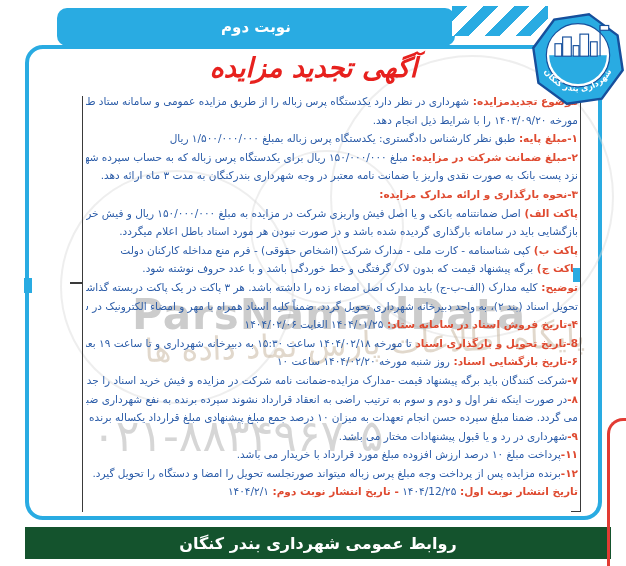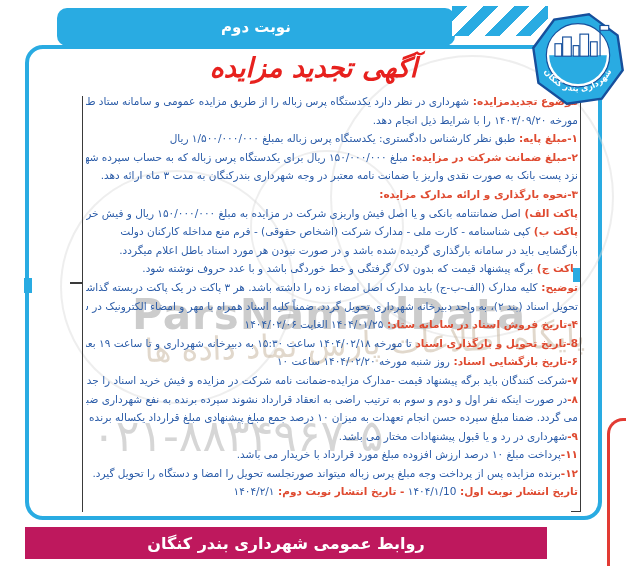--- a/index.html
+++ b/index.html
@@ -32,21 +32,21 @@
   .wm-latin{position:absolute;left:132px;top:290px;font-size:42px;font-weight:bold;color:#9a9a9a;
             opacity:.5;z-index:2;letter-spacing:1px;}
   .wm-fa{position:absolute;left:55px;top:326px;width:530px;font-size:32px;color:#c5b29a;opacity:.5;
          z-index:2;direction:rtl;white-space:nowrap;transform:rotate(-2deg);}
   .wm-phone{position:absolute;left:92px;top:410px;font-size:44px;font-weight:normal;color:#9a9a9a;
             opacity:.4;z-index:2;direction:ltr;letter-spacing:2px;}
   
   .mark{position:absolute;background:#3a3a3a;z-index:3;}
   .nub{position:absolute;background:#29abe2;z-index:3;}
   
-  .footbar{position:absolute;left:25px;top:527px;width:522px;height:32px;background:#be185d;
+  .footbar{position:absolute;left:25px;top:527px;width:586px;height:32px;background:#14532d;
            display:flex;align-items:center;justify-content:center;z-index:3;}
   .footbar span{color:#fff;font-weight:bold;font-size:16px;direction:rtl;}
   
   .redfrag{position:absolute;left:607px;top:418px;width:30px;height:155px;
            border-left:3px solid #e23b33;border-top:3px solid #e23b33;
            border-top-left-radius:16px;z-index:3;}
 </style>
 </head>
 <body>
 
@@ -89,35 +89,35 @@
   <div class="title">آگهی تجدید مزایده</div>
 
   <div class="body">
       <div class="line j"><span class="red">موضوع تجدیدمزایده: </span><span class="blue">شهرداری در نظر دارد یکدستگاه پرس زباله را از طریق مزایده عمومی و سامانه ستاد طبق مجوز شماره ۱۶۷</span></div>
       <div class="line"><span class="blue">مورخه ۱۴۰۳/۰۹/۲۰ را با شرایط ذیل انجام دهد.</span></div>
       <div class="line"><span class="red">۱-مبلغ پایه: </span><span class="blue">طبق نظر کارشناس دادگستری: یکدستگاه پرس زباله بمبلغ ۱/۵۰۰/۰۰۰/۰۰۰ ریال</span></div>
       <div class="line j"><span class="red">۲-مبلغ ضمانت شرکت در مزایده: </span><span class="blue">مبلغ ۱۵۰/۰۰۰/۰۰۰ ریال برای یکدستگاه پرس زباله که به حساب سپرده شهرداری به شماره ۵۷۰۲۱۰۰۰۰۰۰۱۰۰۰۱۹۸۰۰۴۰۹۴</span></div>
       <div class="line"><span class="blue">نزد پست بانک به صورت نقدی واریز یا ضمانت نامه معتبر در وجه شهرداری بندرکنگان به مدت ۳ ماه ارائه دهد.</span></div>
       <div class="line"><span class="red">۳-نحوه بارگذاری و ارائه مدارک مزایده:</span></div>
       <div class="line j"><span class="red">پاکت الف) </span><span class="blue">اصل ضمانتنامه بانکی و یا اصل فیش واریزی شرکت در مزایده به مبلغ ۱۵۰/۰۰۰/۰۰۰ ریال و فیش خرید اسناد به مبلغ ۲۰/۰۰۰/۰۰۰ ریال که در روز</span></div>
+      <div class="line"><span class="blue">بازگشایی باید در سامانه بارگذاری گردیده شده باشد و در صورت نبودن هر مورد اسناد باطل اعلام میگردد.</span></div>
       <div class="line"><span class="red">پاکت ب) </span><span class="blue">کپی شناسنامه - کارت ملی - مدارک شرکت (اشخاص حقوقی) - فرم منع مداخله کارکنان دولت</span></div>
-      <div class="line"><span class="blue">بازگشایی باید در سامانه بارگذاری گردیده شده باشد و در صورت نبودن هر مورد اسناد باطل اعلام میگردد.</span></div>
       <div class="line"><span class="red">پاکت ج) </span><span class="blue">برگه پیشنهاد قیمت که بدون لاک گرفتگی و خط خوردگی باشد و با عدد حروف نوشته شود.</span></div>
       <div class="line j"><span class="red">توضیح: </span><span class="blue">کلیه مدارک (الف-ب-ج) باید مدارک اصل امضاء زده را داشته باشد. هر ۳ پاکت در یک پاکت دربسته گذاشته شود و تا مورخه آخرین روز</span></div>
       <div class="line j"><span class="blue">تحویل اسناد (بند ۲)، به واحد دبیرخانه شهرداری تحویل گردد. ضمناً کلیه اسناد همراه با مهر و امضاء الکترونیک در سامانه ستاد بارگذاری گردد.</span></div>
       <div class="line"><span class="red">۴-تاریخ فروش اسناد در سامانه ستاد: </span><span class="blue">۱۴۰۴/۰۱/۲۵ الغایت ۱۴۰۴/۰۲/۰۶</span></div>
       <div class="line j"><span class="red">8-تاریخ تحویل و بارگذاری اسناد </span><span class="blue">تا مورخه ۱۴۰۴/۰۲/۱۸ ساعت ۱۵:۳۰ به دبیرخانه شهرداری و تا ساعت ۱۹ بعد از ظهر در سامانه ستاد</span></div>
       <div class="line"><span class="red">۶-تاریخ بازگشایی اسناد: </span><span class="blue">روز شنبه مورخه ۱۴۰۴/۰۲/۲۰ ساعت ۱۰</span></div>
       <div class="line j"><span class="red">۷-</span><span class="blue">شرکت کنندگان باید برگه پیشنهاد قیمت -مدارک مزایده-ضمانت نامه شرکت در مزایده و فیش خرید اسناد را جداگانه تحویل و بارگذاری نمایند.</span></div>
       <div class="line j"><span class="red">۸-</span><span class="blue">در صورت اینکه نفر اول و دوم و سوم به ترتیب راضی به انعقاد قرارداد نشوند سپرده برنده به نفع شهرداری ضبط می گردد و با نفر بعدی قرارداد منعقد</span></div>
       <div class="line"><span class="blue">می گردد. ضمنا مبلغ سپرده حسن انجام تعهدات به میزان ۱۰ درصد جمع مبلغ پیشنهادی مبلغ قرارداد یکساله برنده مزایده می باشد.</span></div>
       <div class="line"><span class="red">۹-</span><span class="blue">شهرداری در رد و یا قبول پیشنهادات مختار می باشد.</span></div>
       <div class="line"><span class="red">۱۱-</span><span class="blue">پرداخت مبلغ ۱۰ درصد ارزش افزوده مبلغ مورد قرارداد با خریدار می باشد.</span></div>
       <div class="line"><span class="red">۱۲-</span><span class="blue">برنده مزایده پس از پرداخت وجه مبلغ پرس زباله میتواند صورتجلسه تحویل را امضا و دستگاه را تحویل گیرد.</span></div>
-      <div class="line"><span class="red">تاریخ انتشار نوبت اول: </span><span class="blue">۱۴۰۴/۱/10 </span><span class="red">- تاریخ انتشار نوبت دوم: </span><span class="blue">۱۴۰۴/۲/۱</span></div>
+      <div class="line"><span class="red">تاریخ انتشار نوبت اول: </span><span class="blue">۱۴۰۴/12/۲۵ </span><span class="red">- تاریخ انتشار نوبت دوم: </span><span class="blue">۱۴۰۴/۲/۱</span></div>
     </div>
 
   <div class="mark" style="left:580px;top:96px;width:1px;height:416px;"></div>
   <div class="mark" style="left:571px;top:96px;width:10px;height:1px;"></div>
   <div class="mark" style="left:571px;top:511px;width:10px;height:1px;"></div>
   <div class="mark" style="left:82px;top:96px;width:1px;height:416px;"></div>
   <div class="mark" style="left:70px;top:282px;width:13px;height:2px;"></div>
   <div class="nub" style="left:24px;top:278px;width:8px;height:15px;"></div>
   <div class="nub" style="left:573px;top:268px;width:7px;height:14px;"></div>
 

